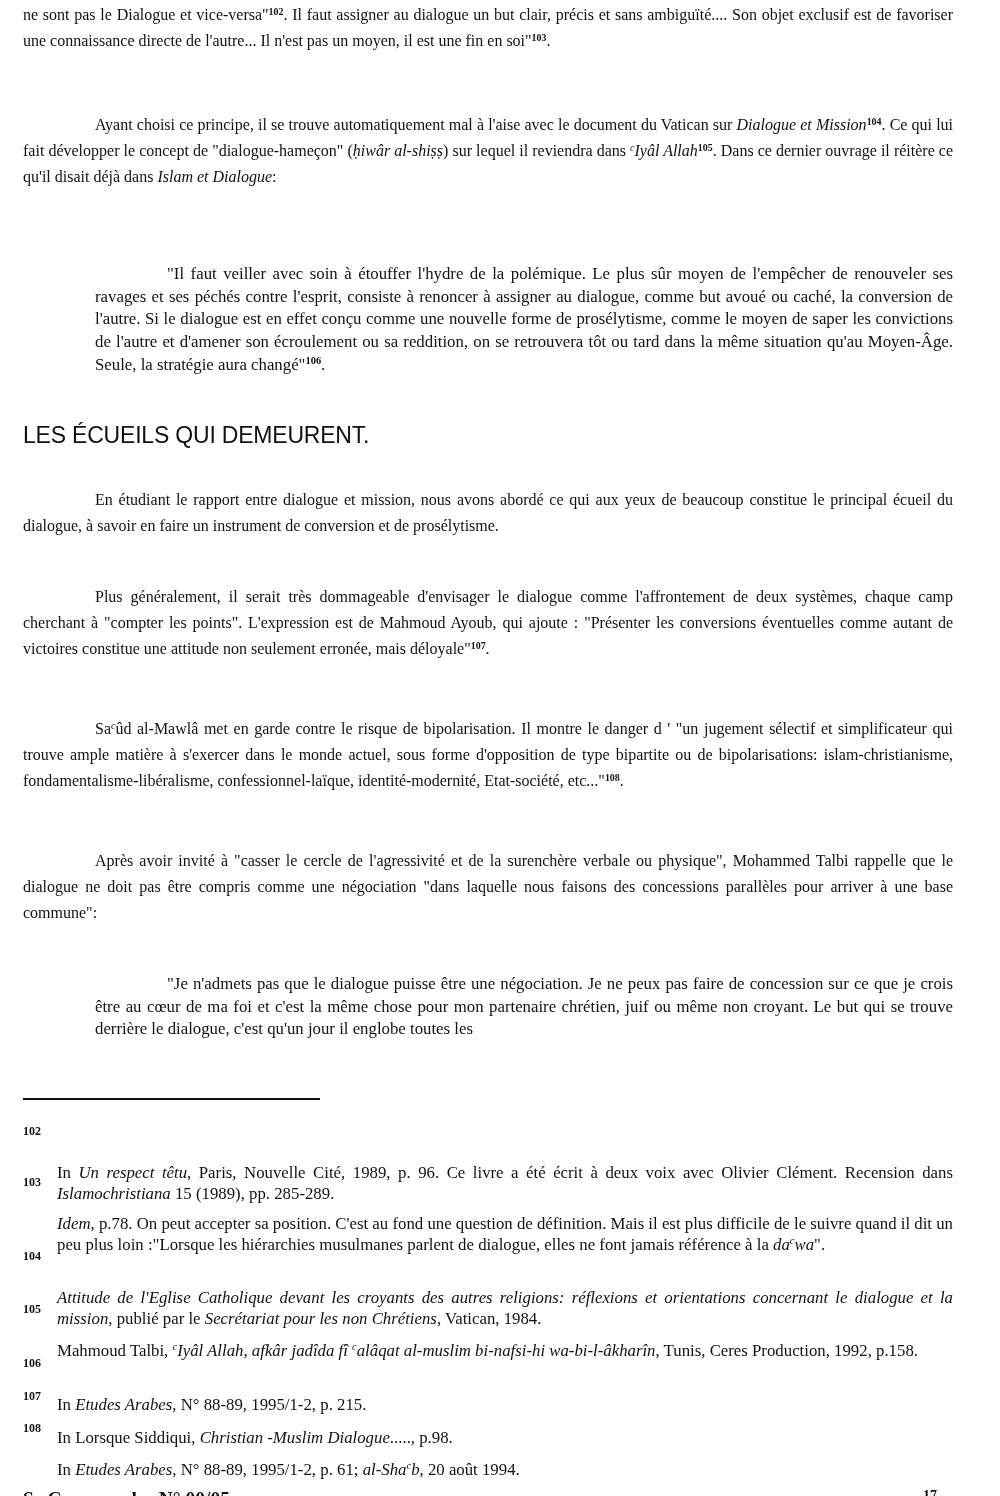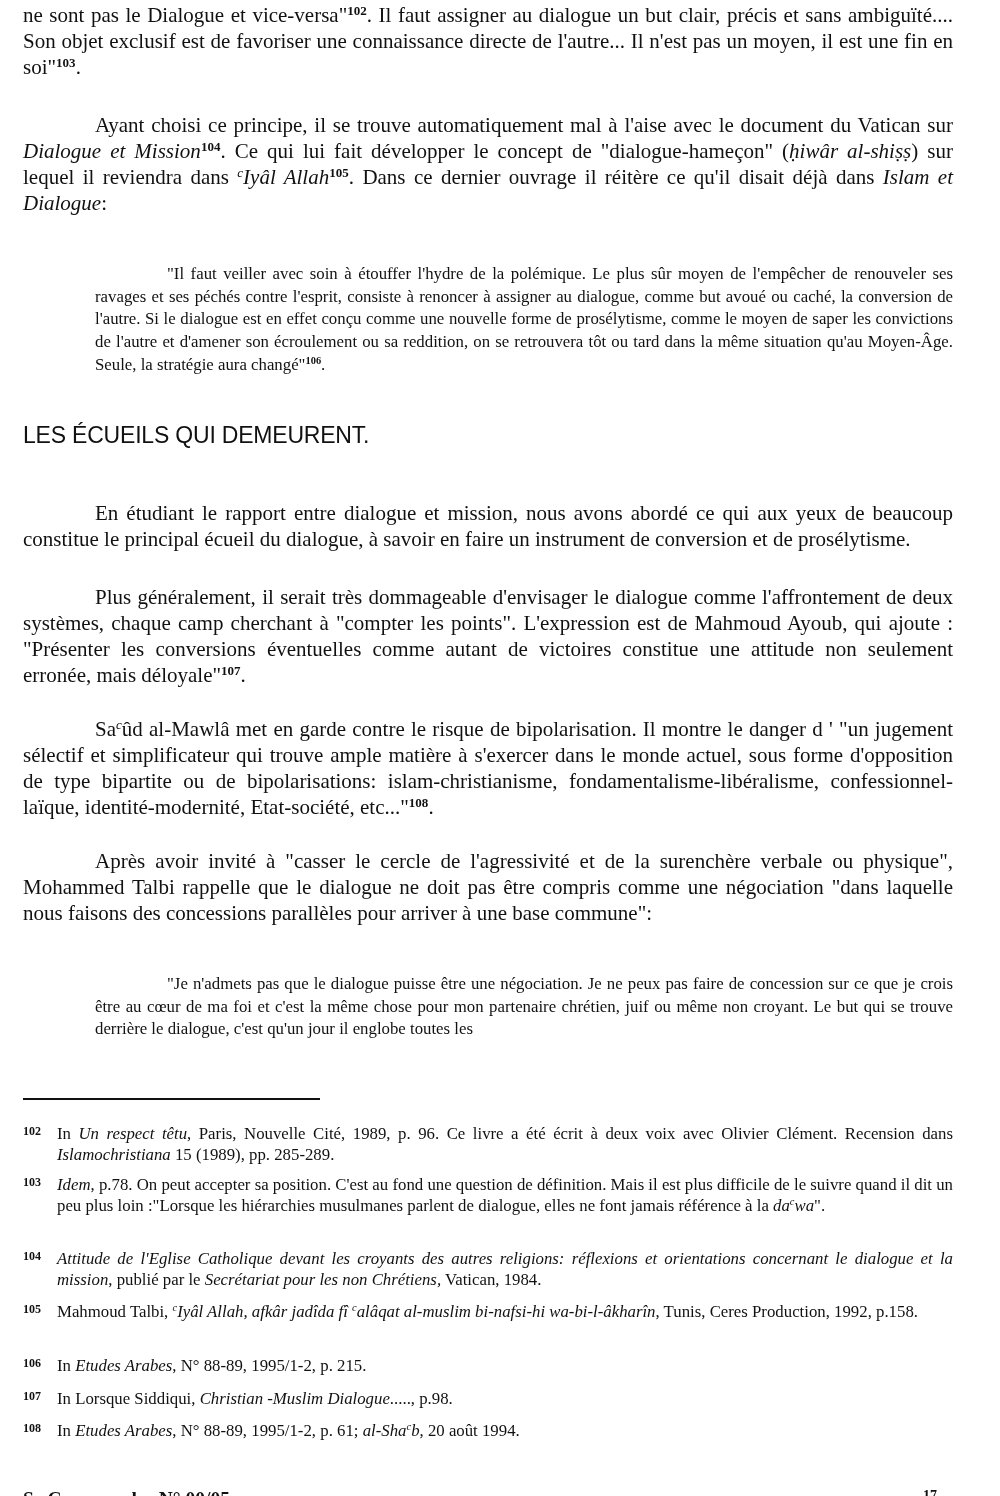--- a/index.html
+++ b/index.html
@@ -1,46 +1,46 @@
 <!DOCTYPE html>
 <html><head>
 <meta charset="utf-8">
 <style>
   html, body { margin: 0; padding: 0; background: #ffffff; }
   body { width: 1000px; height: 1496px; position: relative; overflow: hidden; color: #111; }
   .page { position: absolute; left: 23px; top: 0; width: 930px; font-family: "Liberation Serif", serif; }
-  .p { font-size: 21px; line-height: 26px; text-align: justify; margin: 0; text-align-last: left; }
+  .p { font-size: 16px; line-height: 26px; text-align: justify; margin: 0; text-align-last: left; }
   .p.indent { text-indent: 72px; }
   .quote { margin-left: 72px; font-size: 16.8px; line-height: 22.8px; text-align: justify; }
   .quote.first { text-indent: 72px; }
   sup { font-size: 62%; font-weight: bold; vertical-align: 0.55em; line-height: 0; }
   .csup { font-size: 62%; vertical-align: 0.55em; line-height: 0; font-style: italic; }
   .heading { font-family: "Liberation Sans", sans-serif; font-size: 23px; font-weight: normal; letter-spacing: -0.2px; margin: 0; transform: scaleY(1.05); }
   .fn-rule { position: absolute; left: 23px; top: 1098px; width: 297px; height: 1.5px; background: #111; }
   .fn { position: absolute; left: 23px; width: 930px; font-family: "Liberation Serif", serif; font-size: 16.8px; line-height: 20.5px; }
   .fn .num { position: absolute; left: 0; top: -3px; font-size: 12px; font-weight: bold; }
-  .fn .txt { margin-left: 34px; text-align: justify; text-align-last: left; }
+  .fn .txt { margin-left: 34px; text-align: justify; text-align-last: left; margin-top: 39px; }
   .footer { position: absolute; top: 1464px; left: 23px; width: 930px; font-family: "Liberation Serif", serif; font-weight: bold; font-size: 19.5px; margin-top: 24px; }
   .footer .pg { position: absolute; right: 16px; top: 0; font-size: 14px; }
   i { font-style: italic; }
 </style>
 </head>
 <body>
 
 <div class="page">
 
   <p class="p" style="position:absolute; top:2px; width:930px;"><span>ne sont pas le Dialogue et vice-versa"</span><sup>102</sup><span>. Il faut assigner au  dialogue un but clair, précis et sans ambiguïté.... Son objet exclusif est de favoriser une connaissance directe de l'autre... Il n'est pas un moyen, il est une fin en soi"</span><sup>103</sup><span>.</span></p>
 
   <p class="p indent" style="position:absolute; top:112px; width:930px;"><span>Ayant choisi ce principe, il se trouve automatiquement  mal à l'aise avec le document du Vatican sur </span><i>Dialogue et Mission</i><sup>104</sup><span>. Ce qui lui fait développer le concept de "dialogue-hameçon" (</span><i>ḥiwâr al-shiṣṣ</i><span>) sur lequel il reviendra dans </span><span class="csup">c</span><i>Iyâl Allah</i><sup>105</sup><span>. Dans ce dernier ouvrage il réitère ce qu'il disait déjà dans </span><i>Islam et Dialogue</i><span>:</span></p>
 
   <p class="quote first" style="position:absolute; top:246px; width:858px;"><span>"Il faut veiller avec soin à étouffer l'hydre de la polémique. Le plus sûr moyen de l'empêcher de renouveler ses ravages et ses péchés contre l'esprit, consiste à renoncer à  assigner au dialogue, comme but avoué ou caché, la conversion de l'autre. Si le dialogue est en effet conçu comme une nouvelle forme de prosélytisme, comme le moyen de saper les convictions de l'autre et d'amener  son écroulement ou sa reddition, on se retrouvera tôt  ou tard dans la même situation qu'au Moyen-Âge. Seule, la stratégie aura changé"</span><sup>106</sup><span>.</span></p>
 
   <h2 class="heading" style="position:absolute; top:422px;">LES ÉCUEILS QUI DEMEURENT.</h2>
 
-  <p class="p indent" style="position:absolute; top:500px; width:930px;">En étudiant le rapport entre dialogue et mission, nous avons abordé ce qui aux yeux de beaucoup constitue le principal écueil du dialogue, à savoir en faire un instrument de conversion et de prosélytisme.</p>
+  <p class="p indent" style="position:absolute; top:487px; width:930px;">En étudiant le rapport entre dialogue et mission, nous avons abordé ce qui aux yeux de beaucoup constitue le principal écueil du dialogue, à savoir en faire un instrument de conversion et de prosélytisme.</p>
 
   <p class="p indent" style="position:absolute; top:584px; width:930px;"><span>Plus généralement, il serait très dommageable d'envisager le dialogue comme l'affrontement de deux systèmes, chaque camp cherchant à "compter les points". L'expression est de Mahmoud Ayoub,  qui ajoute : "Présenter les conversions éventuelles comme autant de victoires constitue une attitude non seulement erronée, mais déloyale"</span><sup>107</sup><span>.</span></p>
 
   <p class="p indent" style="position:absolute; top:716px; width:930px;"><span>Sa</span><span class="csup">c</span><span>ûd al-Mawlâ met en garde contre le risque de bipolarisation. Il montre le danger d ' "un jugement sélectif et simplificateur qui trouve ample matière à s'exercer dans le monde actuel, sous forme d'opposition de type bipartite ou de bipolarisations: islam-christianisme, fondamentalisme-libéralisme, confessionnel-laïque, identité-modernité, Etat-société, etc..."</span><sup>108</sup><span>.</span></p>
 
   <p class="p indent" style="position:absolute; top:848px; width:930px;">Après avoir invité à "casser le cercle de l'agressivité et de la surenchère  verbale ou physique", Mohammed Talbi rappelle que le dialogue ne doit pas être compris comme une négociation "dans laquelle nous faisons des concessions parallèles pour arriver à une base commune":</p>
 
   <p class="quote first" style="position:absolute; top:956px; width:858px;">"Je n'admets pas que le dialogue puisse être une négociation. Je ne peux pas faire de concession sur ce que je crois être au cœur de ma foi et c'est la même chose pour mon partenaire chrétien, juif ou même non croyant. Le but qui se trouve derrière le dialogue, c'est qu'un jour il englobe toutes les</p>
 </div>
 

